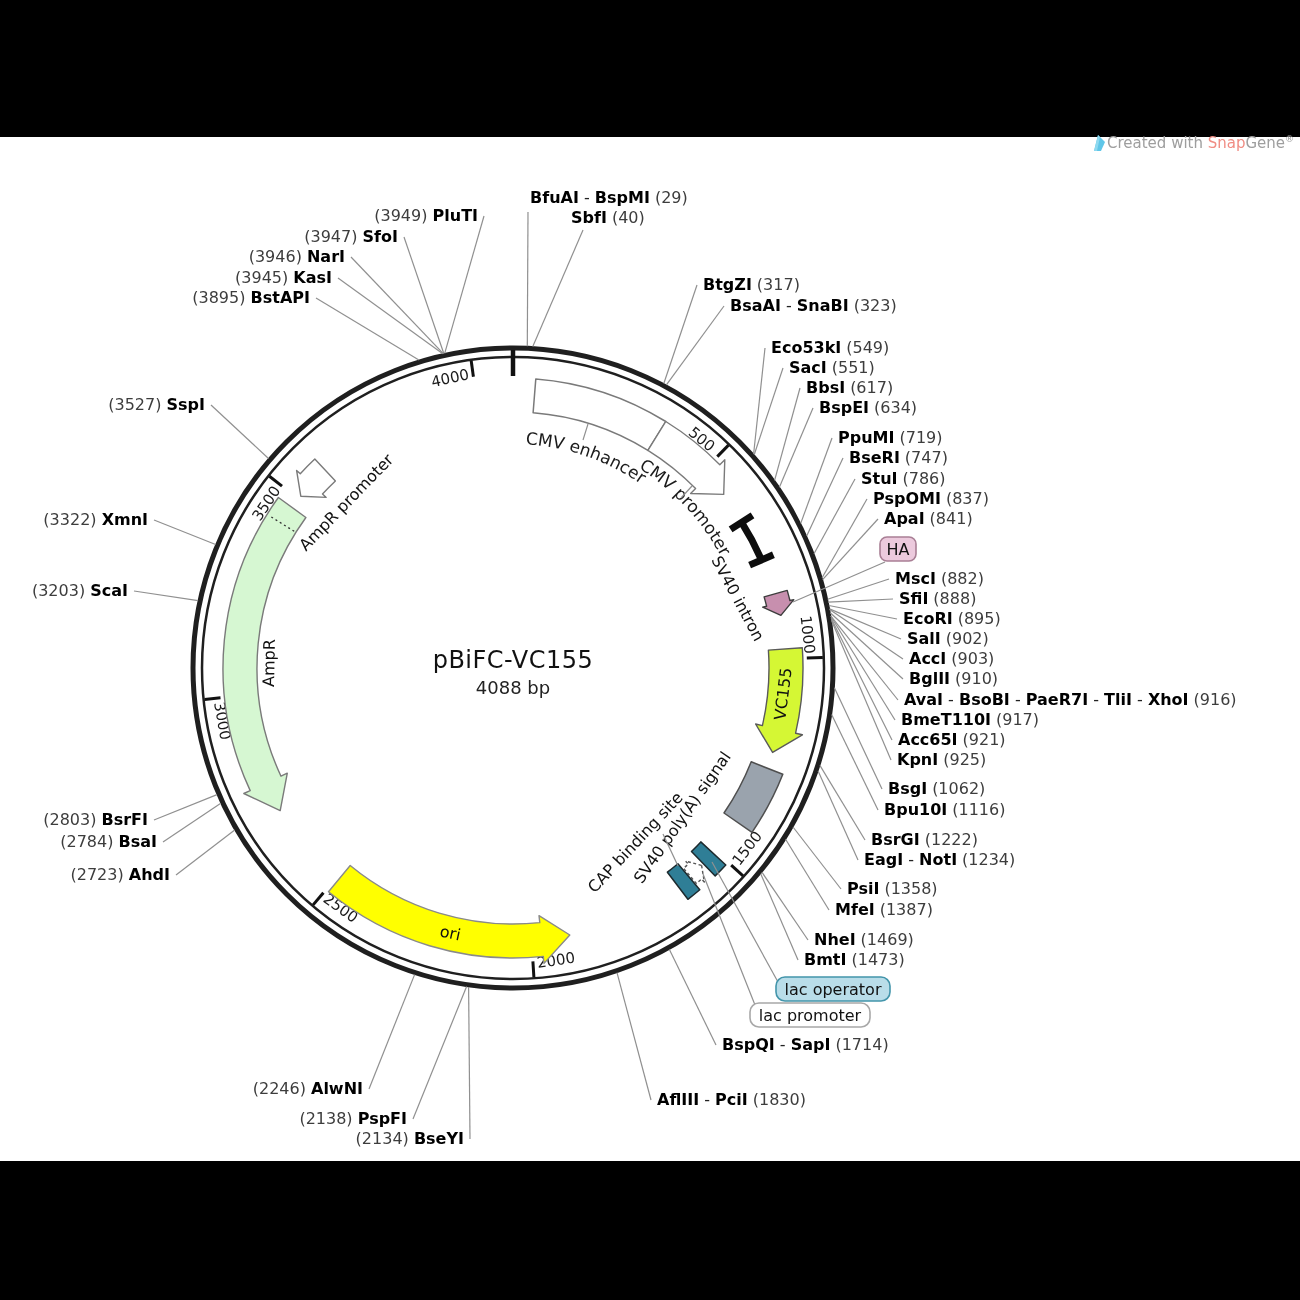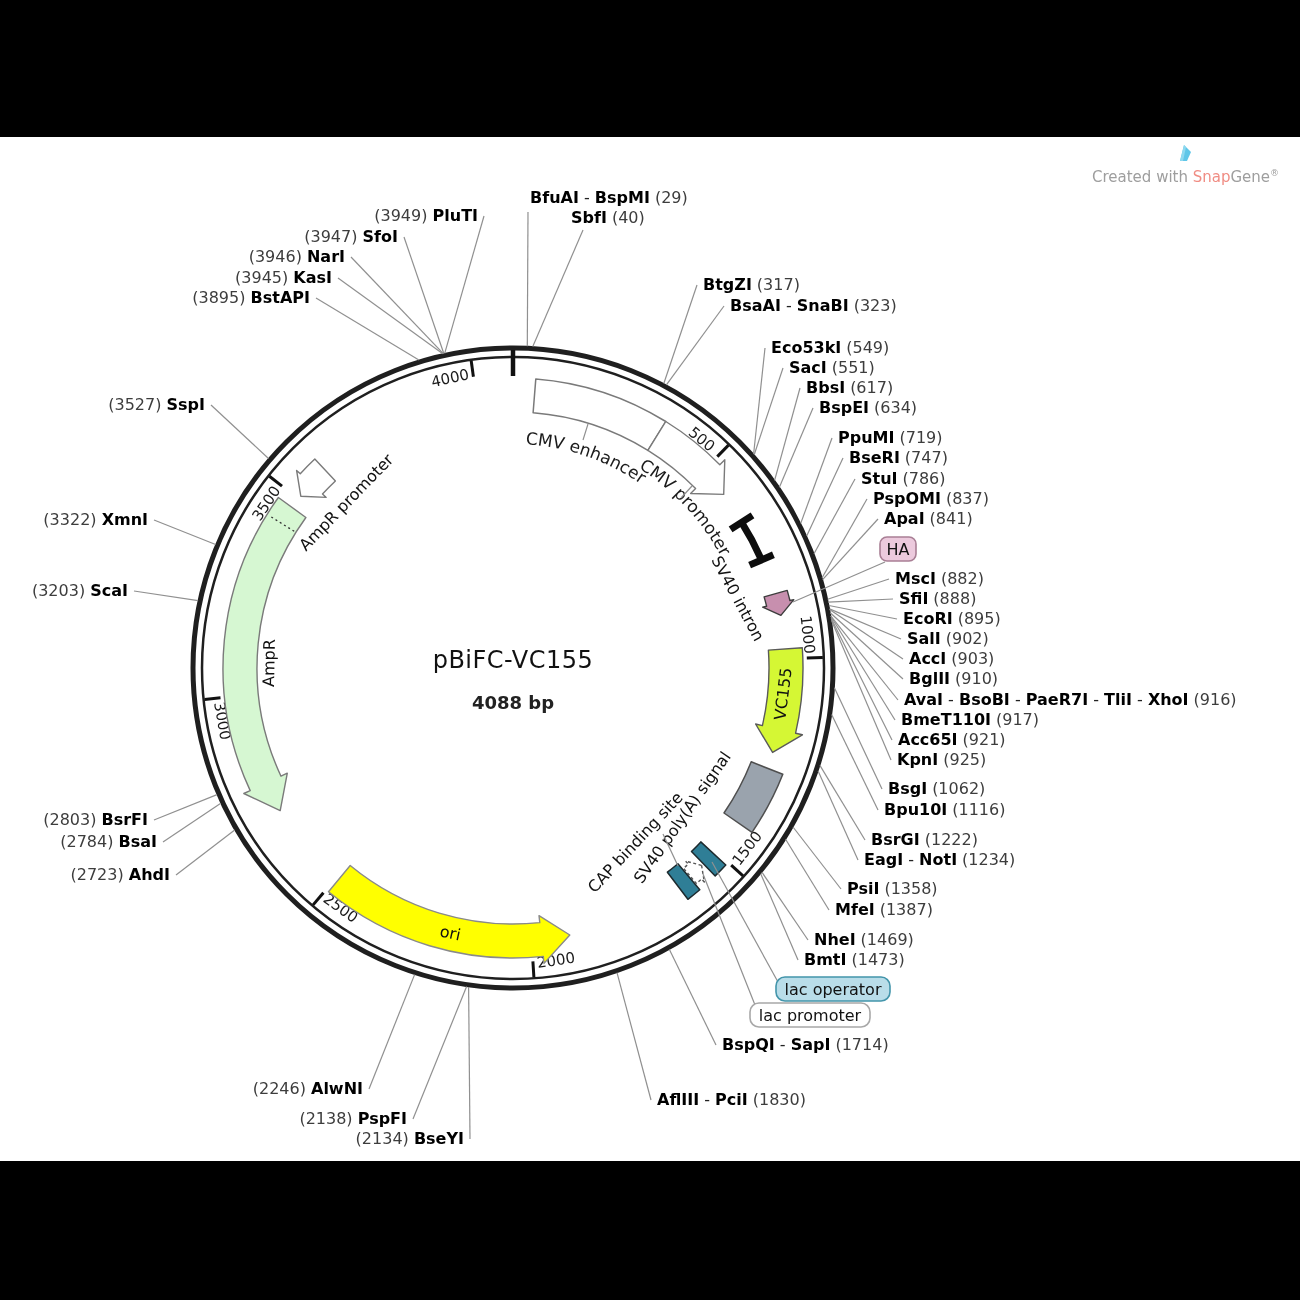--- a/index.html
+++ b/index.html
@@ -1,27 +1,27 @@
 <!DOCTYPE html>
 <html><head>
 <meta charset="utf-8">
 <style>
   html,body{margin:0;padding:0;background:#000;}
   .stage{position:relative;width:1300px;height:1300px;background:#ffffff;overflow:hidden;
          font-family:"DejaVu Sans","Liberation Sans",sans-serif;}
   .bar{position:absolute;left:0;width:1300px;background:#000;}
   .bar.top{top:0;height:137px;}
   .bar.bottom{top:1161px;height:139px;}
-  .watermark{position:absolute;top:144px;left:1092px;font-size:15px;color:#9e9e9e;
-             display:flex;align-items:center;gap:6px;flex-direction:column;}
+  .watermark{position:absolute;top:134px;left:1092px;font-size:15px;color:#9e9e9e;
+             display:flex;align-items:center;}
   .watermark .snap{color:#f08d84;}
   .watermark sup{font-size:9px;}
   .title-block{position:absolute;left:363px;top:646px;width:300px;text-align:center;color:#111;}
   .ptitle{font-size:24px;font-weight:normal;letter-spacing:0.5px;}
-  .psize{font-size:18px;margin-top:18px;color:#222;font-weight:bold;}
+  .psize{font-size:18px;margin-top:3px;color:#222;}
   svg#map{position:absolute;top:0;left:0;}
   text{font-family:"DejaVu Sans","Liberation Sans",sans-serif;}
 </style>
 </head>
 <body>
 
 <div class="stage">
   <svg id="map" width="1300" height="1300" viewBox="0 0 1300 1300">
       <defs>
         <path id="clabel0" d="M497.4,444.5 A224 224 0 0 1 662.9,501.5" fill="none"></path>

